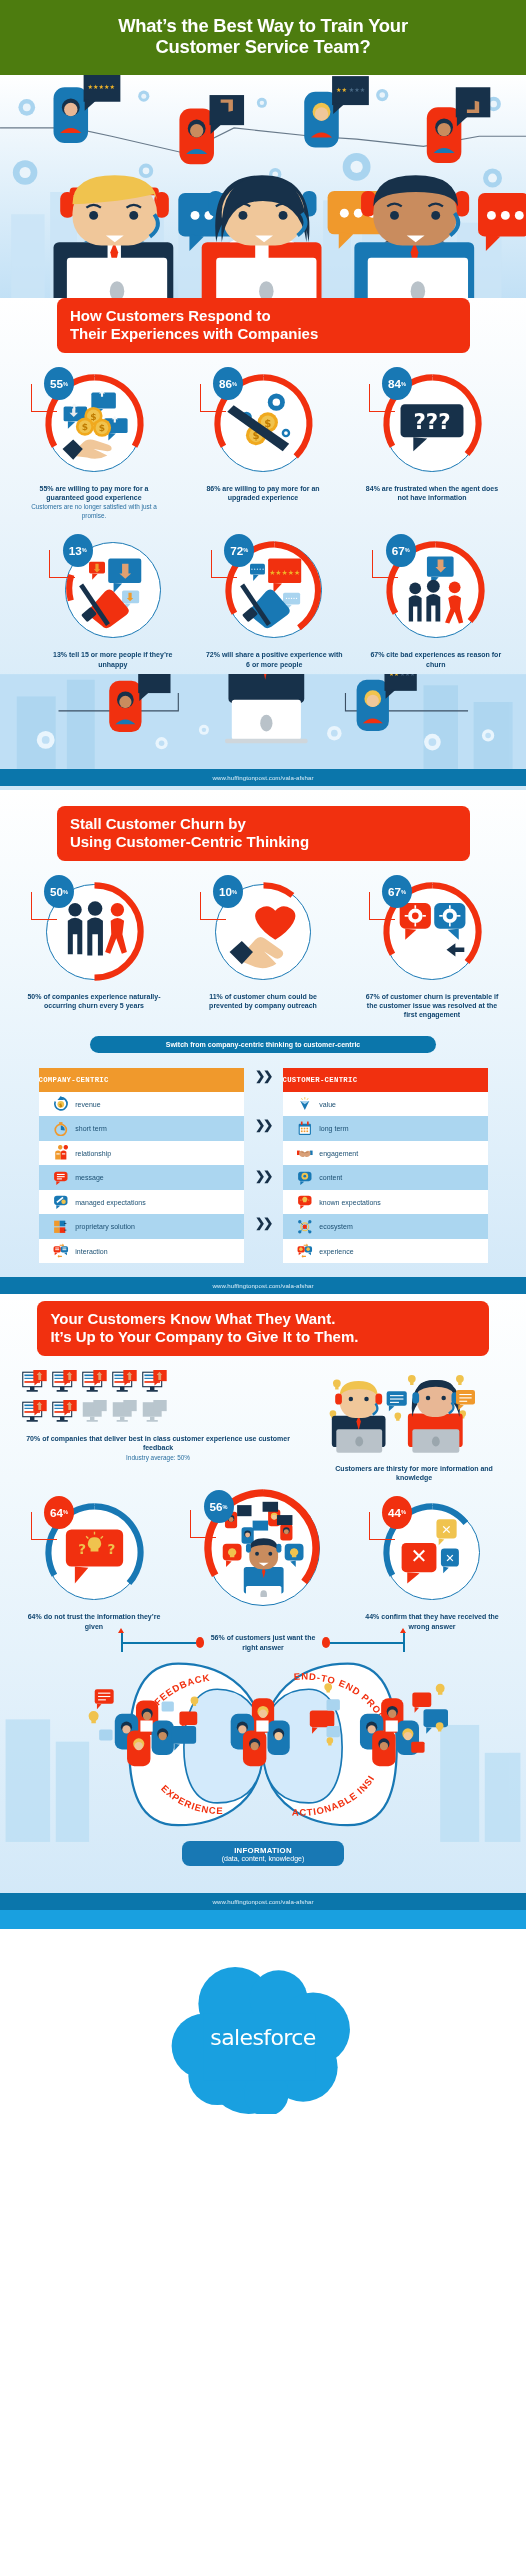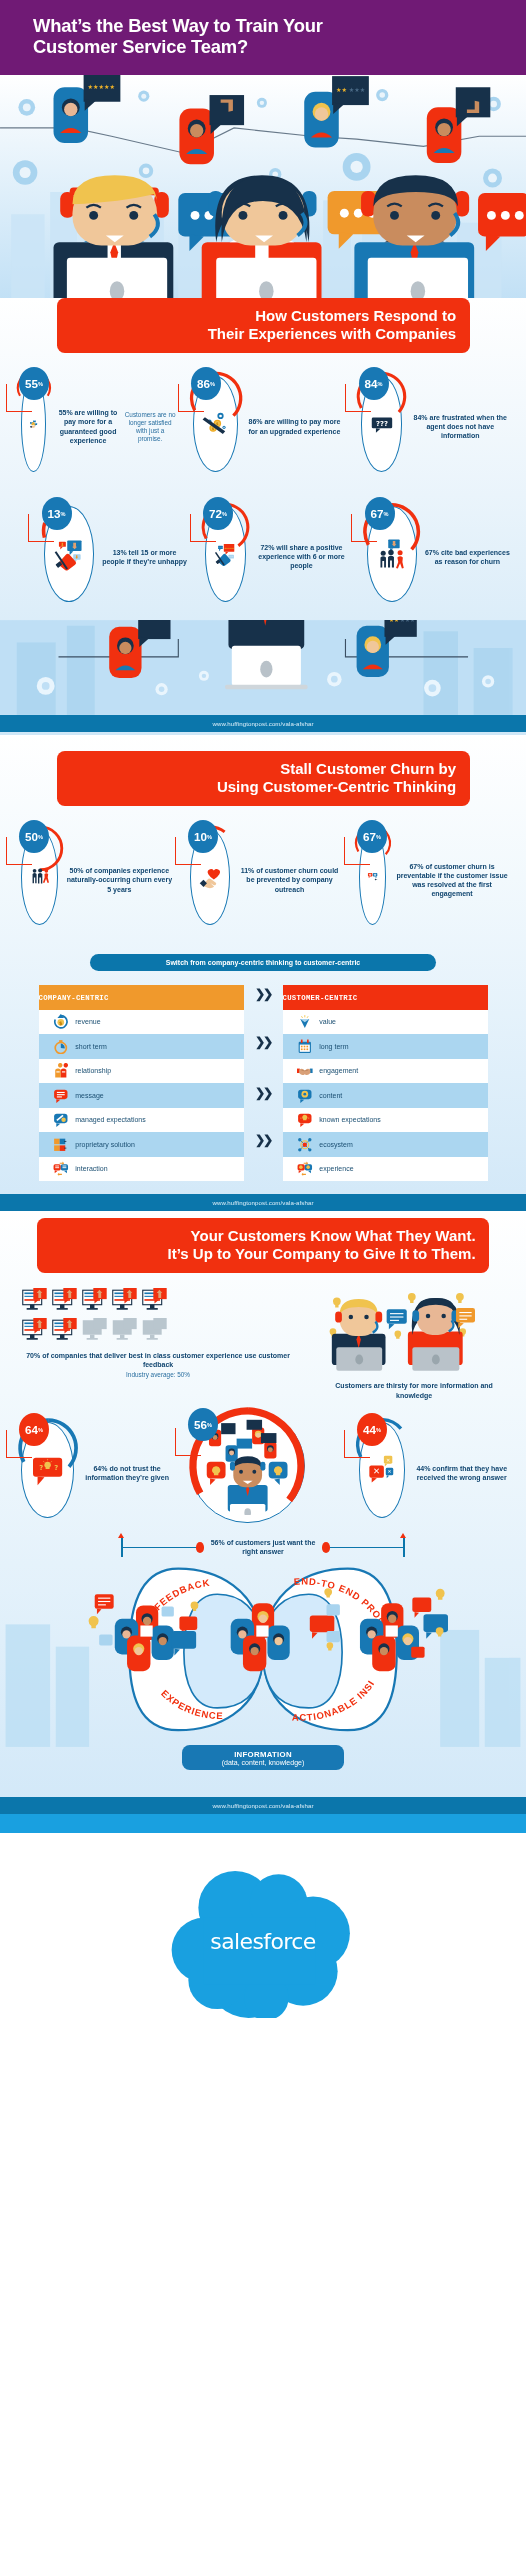--- a/index.html
+++ b/index.html
@@ -6,37 +6,38 @@
   body {
     width: 526px;
     font-family: "Liberation Sans", sans-serif;
     background: #ffffff;
     color: #1b4f72;
   }
   .page { width: 526px; position: relative; overflow: hidden; }
 
   
   .top-banner {
-    background: #701a75;
+    background: #4d7c0f;
     padding: 14.5px 33px 16.7px;
+    text-align: center;
   }
   .top-banner h1 {
     color: #fff;
     font-size: 18.4px;
     line-height: 1.18;
     font-weight: bold;
     letter-spacing: -0.2px;
   }
 
   .section-head {
     background: #f1300f;
     border-radius: 7.8px;
     margin: 0 auto;
     padding: 9px 13.4px 10px;
-    text-align: right;
+    text-align: left;
     max-width: 413px;
     position: relative;
     z-index: 5;
   }
   .section-head h2 {
     color: #fff;
     font-size: 15px;
     line-height: 1.2;
     font-weight: bold;
   }
@@ -60,20 +61,21 @@
     justify-content: center;
     gap: 10px;
     padding: 16.7px 14.5px 5.6px;
     position: relative;
     z-index: 2;
   }
   .stat {
     flex: 1 1 0;
     max-width: 162px;
     display: flex;
+    flex-direction: column;
     align-items: center;
   }
   .stat-graphic {
     position: relative;
     width: 109px;
     height: 109px;
     margin-bottom: 5.6px;
   }
   .ring {
     position: absolute;

